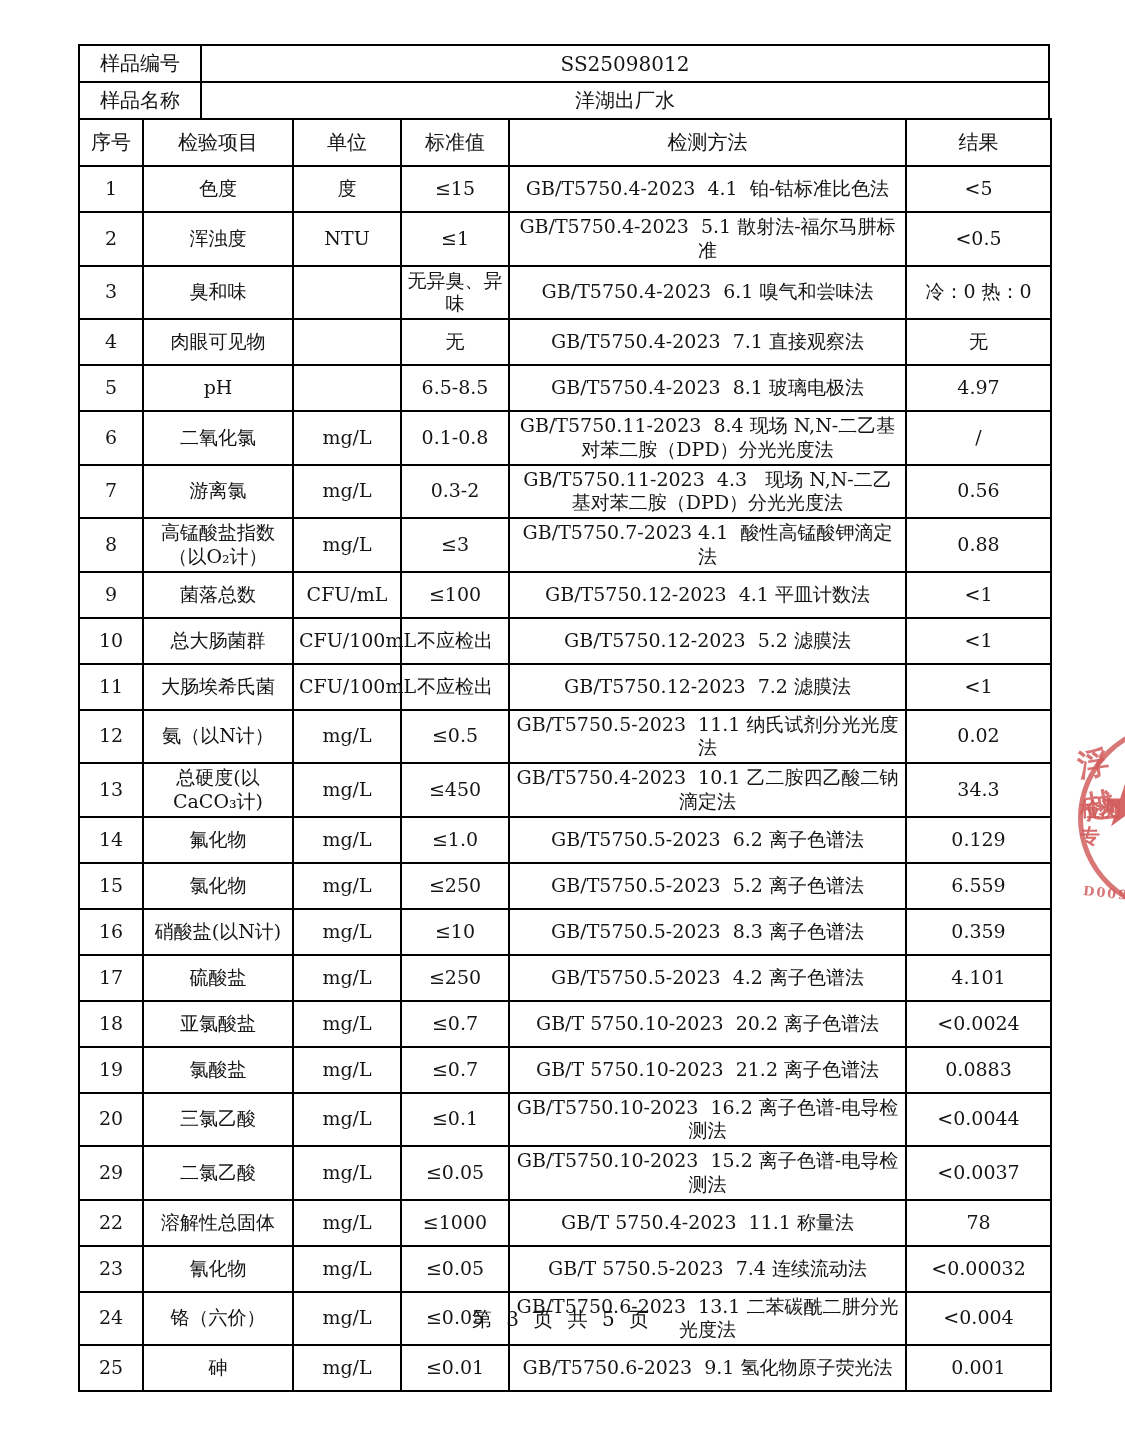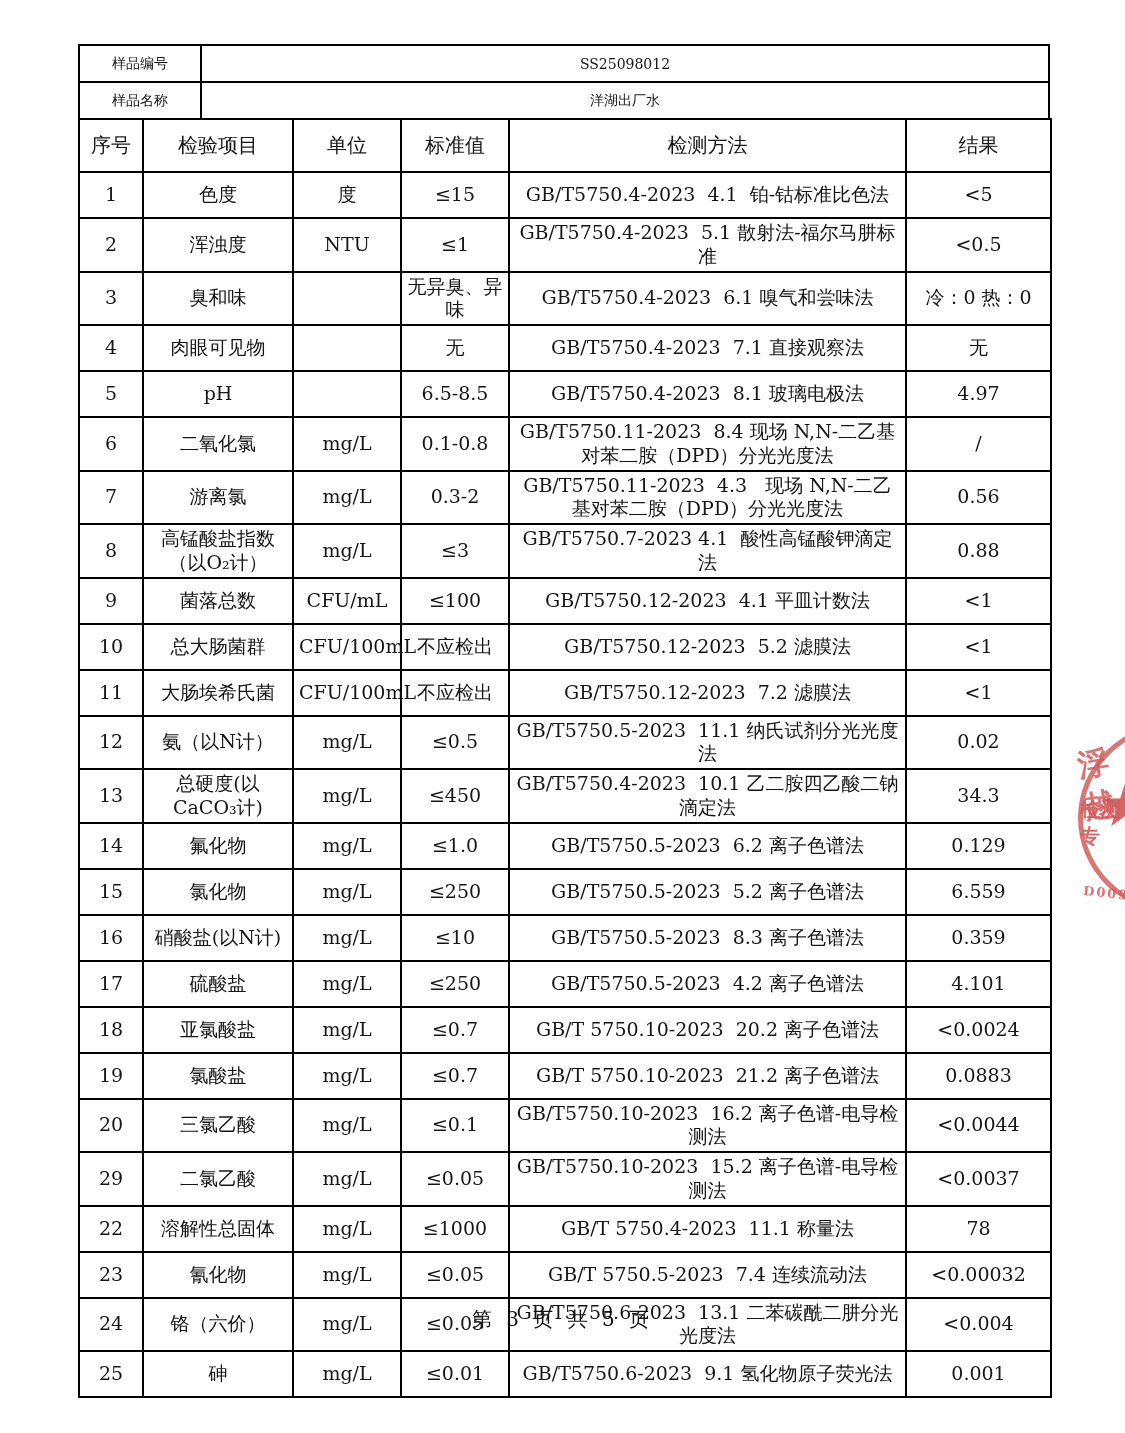--- a/index.html
+++ b/index.html
@@ -5,24 +5,24 @@
   * { margin:0; padding:0; box-sizing:border-box; }
   html,body { background:#ffffff; }
   .page {
     position:relative; width:1125px; height:1433px; margin:0 auto;
     background:#ffffff; overflow:hidden;
     font-family:"DejaVu Serif","Liberation Serif",serif; color:#151515;
   }
   .doc { position:absolute; left:78px; top:44px; width:972px; }
   table { border-collapse:collapse; width:100%; table-layout:fixed; }
   td, th { border:2px solid #000; text-align:center; vertical-align:middle; padding:2px 5px; font-weight:normal; }
-  .meta-table td { height:37px; font-size:14px; }
+  .meta-table td { height:37px; font-size:20px; }
   .meta-table .meta-label { width:122px; }
   .main-table { margin-top:-2px; }
-  .main-table th { height:53px; font-size:20px; }
+  .main-table th { height:47px; font-size:20px; }
   .main-table td { height:46px; font-size:19px; line-height:1.25; }
   .col-no     { width:64px;  }
   .col-item   { width:150px; }
   .col-unit   { width:108px; }
   .col-std    { width:108px; }
   .col-method { width:397px; }
   .col-result { width:145px; }
   .cell-method { white-space:pre-wrap; }
   .cell-result { white-space:nowrap; }
   .footer {

